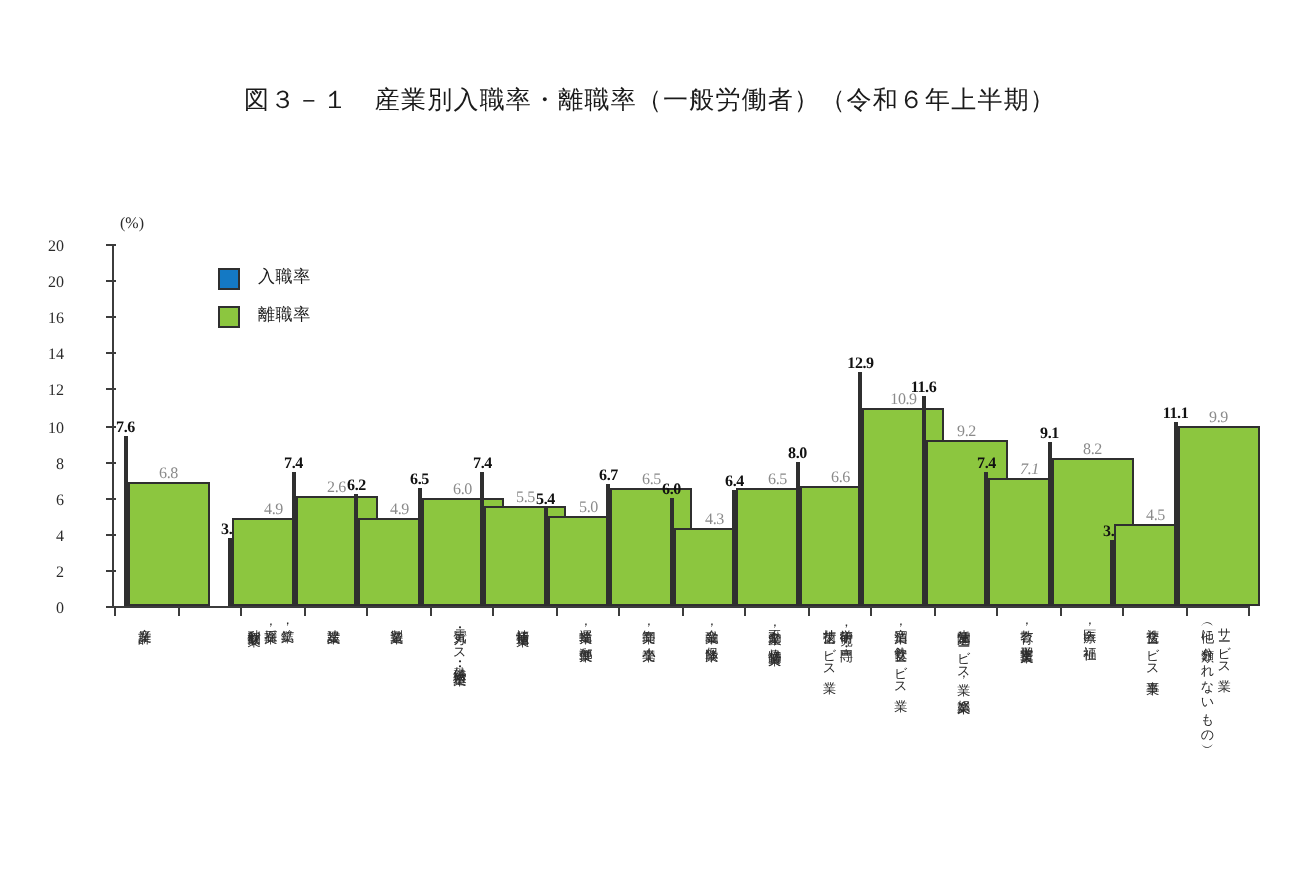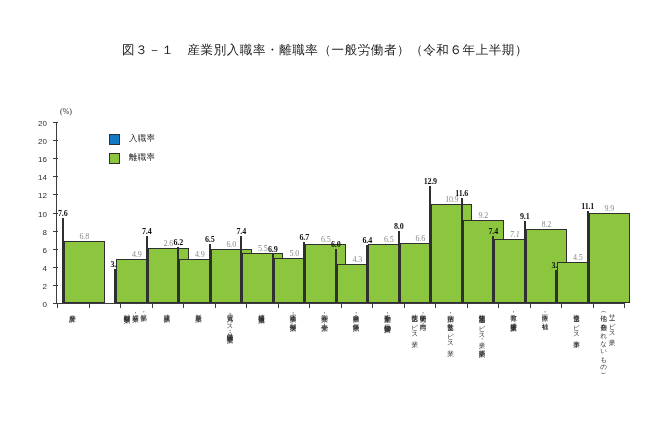--- a/index.html
+++ b/index.html
@@ -38,25 +38,25 @@
   .y-tick {
     position: absolute;
     left: -4px;
     width: 5px;
     height: 0;
     border-top: 1px solid #3c3c3c;
   }
   .y-tick-label {
     position: absolute;
     right: 100%;
-    margin-right: 6px;
+    margin-right: 21px;
     transform: translateY(-50%);
     font-size: 8px;
     color: #2b2b2b;
-    font-family: Liberation Sans, sans-serif;
+    font-family: Liberation Serif, serif;
     white-space: nowrap;
   }
   #y-axis-unit {
     position: absolute;
     left: 3px;
     top: -15px;
     font-size: 8px;
     color: #2b2b2b;
     white-space: nowrap;
   }
@@ -283,21 +283,21 @@
             <span class="bar-value">7.4</span>
           </div>
           <div class="bar b-out" title="離職率 5.5" style="height: 49.775px; background: rgb(140, 198, 63);">
             <span class="bar-value">5.5</span>
           </div>
         </div>
       </div>
       <div class="cat-slot" style="left: 220.5px; width: 31.5px;">
         <div class="cat-bars">
           <div class="bar b-in" title="入職率 5.4" style="height: 48.87px; background: rgb(20, 121, 196);">
-            <span class="bar-value">6.9</span>
+            <span class="bar-value">5.4</span>
           </div>
           <div class="bar b-out" title="離職率 5.0" style="height: 45.25px; background: rgb(140, 198, 63);">
             <span class="bar-value">5.0</span>
           </div>
         </div>
       </div>
       <div class="cat-slot" style="left: 252px; width: 31.5px;">
         <div class="cat-bars">
           <div class="bar b-in" title="入職率 6.7" style="height: 60.635px; background: rgb(20, 121, 196);">
             <span class="bar-value">6.7</span>

